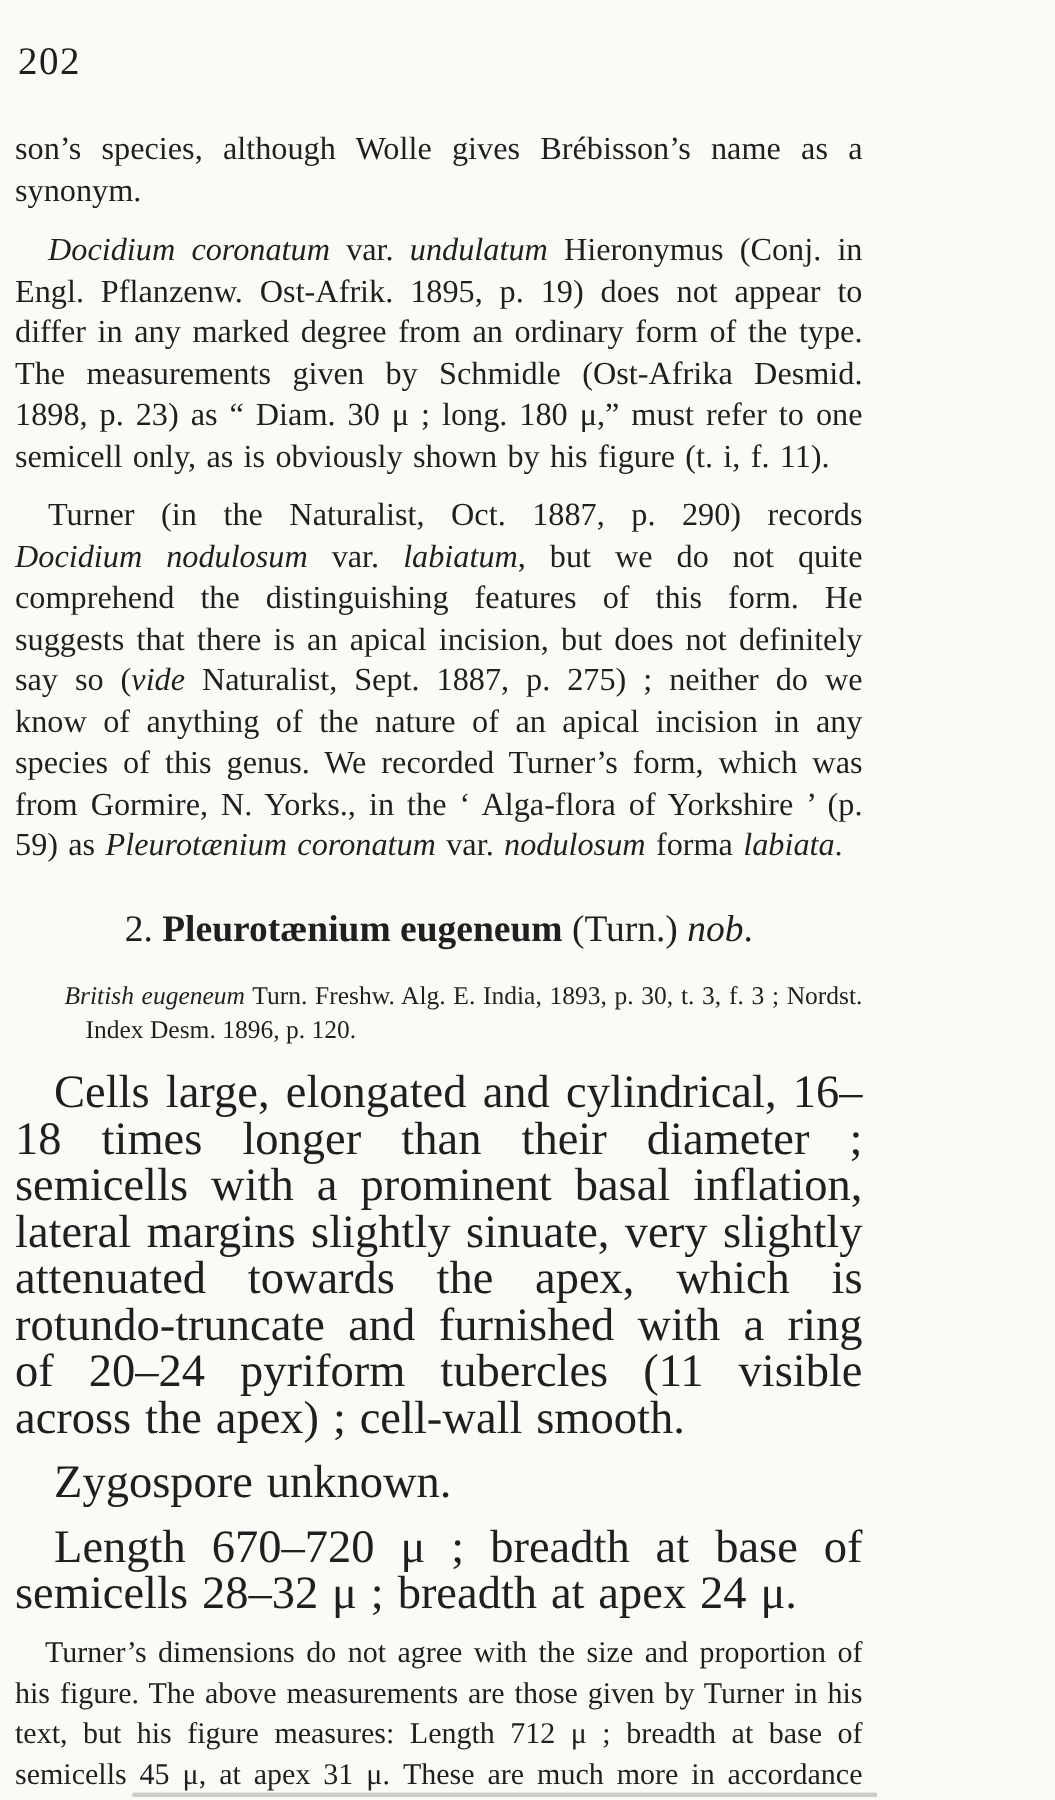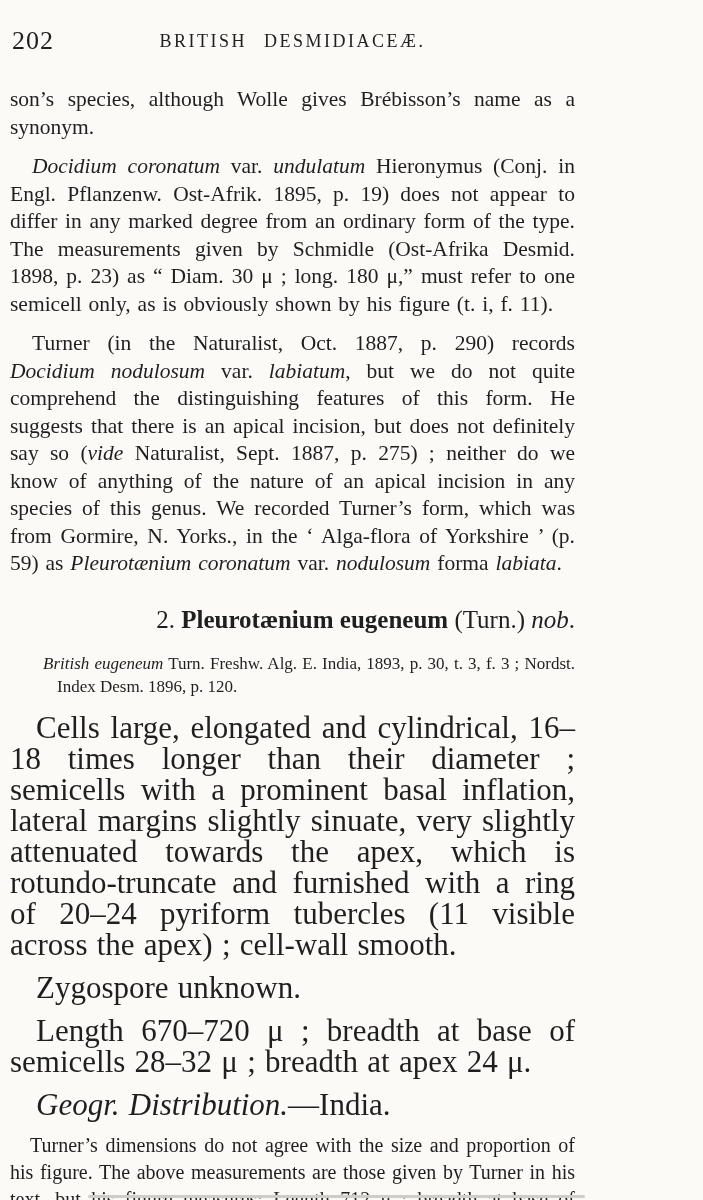--- a/index.html
+++ b/index.html
@@ -38,21 +38,21 @@
     padding-top: 5px;
   }
   p { text-align: justify; margin-top: 12px; }
   .body-text {
     font-size: 21.5px;
     line-height: 27.5px;
     word-spacing: 1.5px;
   }
   .indent { text-indent: 22px; }
   .species-heading {
-    text-align: right;
+    text-align: center;
     font-weight: normal;
     font-size: 25px;
     line-height: 32px;
     margin-top: 26px;
     margin-bottom: 16px;
   }
   .synonymy {
     font-size: 17px;
     line-height: 23px;
     padding-left: 47px;
@@ -84,38 +84,36 @@
   .ital { font-style: italic; }
   .bold { font-weight: bold; }
 </style>
 </head>
 <body>
 
 <div class="page">
 
   <div class="page-header">
     <span class="page-number">202</span>
-    <span class="running-title">BRITISH DESMIDIACEÆ.</span>
   </div>
 
   <div class="intro">
     <p class="body-text"><span>son’s species, although Wolle gives Brébisson’s name as a synonym.</span></p>
     <p class="body-text indent"><span class="ital">Docidium coronatum</span><span> var. </span><span class="ital">undulatum</span><span> Hieronymus (Conj. in Engl. Pflanzenw. Ost-Afrik. 1895, p. 19) does not appear to differ in any marked degree from an ordinary form of the type.  The measurements given by Schmidle (Ost-Afrika Desmid. 1898, p. 23) as “ Diam. 30 μ ;  long. 180 μ,” must refer to one semicell only, as is obviously shown by his figure (t. i, f. 11).</span></p>
     <p class="body-text indent"><span>Turner (in the Naturalist, Oct. 1887, p. 290) records </span><span class="ital">Docidium nodulosum</span><span> var. </span><span class="ital">labiatum</span><span>, but we do not quite comprehend the distinguishing features of this form.  He suggests that there is an apical incision, but does not definitely say so (</span><span class="ital">vide</span><span> Naturalist, Sept. 1887, p. 275) ;  neither do we know of anything of the nature of an apical incision in any species of this genus.  We recorded Turner’s form, which was from Gormire, N. Yorks., in the ‘ Alga-flora of Yorkshire ’ (p. 59) as </span><span class="ital">Pleurotænium coronatum</span><span> var. </span><span class="ital">nodulosum</span><span> forma </span><span class="ital">labiata</span><span>.</span></p>
   </div>
 
   <h2 class="species-heading"><span>2. </span><span class="bold">Pleurotænium eugeneum</span><span> (Turn.) </span><span class="ital">nob</span><span>.</span></h2>
 
   <p class="synonymy"><span class="ital">British eugeneum</span><span> Turn. Freshw. Alg. E. India, 1893, p. 30, t. 3, f. 3 ; Nordst. Index Desm. 1896, p. 120.</span></p>
 
   <div class="description">
     <p class="desc-text indent-lg"><span>Cells large, elongated and cylindrical, 16–18 times longer than their diameter ;  semicells with a prominent basal inflation, lateral margins slightly sinuate, very slightly attenuated towards the apex, which is rotundo-truncate and furnished with a ring of 20–24 pyriform tubercles (11 visible across the apex) ;  cell-wall smooth.</span></p>
     <p class="desc-text indent-lg"><span>Zygospore unknown.</span></p>
     <p class="desc-text indent-lg"><span>Length 670–720 μ ;  breadth at base of semicells 28–32 μ ;  breadth at apex 24 μ.</span></p>
-    <p class="desc-text indent-lg"><span class="ital">Geogr. Distribution.</span><span>—India.</span></p>
   </div>
 
   <div class="notes">
     <p class="note-text"><span>Turner’s dimensions do not agree with the size and proportion of his figure.  The above measurements are those given by Turner in his text, but his figure measures: Length 712 μ ; breadth at base of semicells 45 μ, at apex 31 μ.  These are much more in accordance with the proportions of the British forms.</span></p>
   </div>
 
   <div class="page-edge-shadow"></div>
 
 </div>
 

